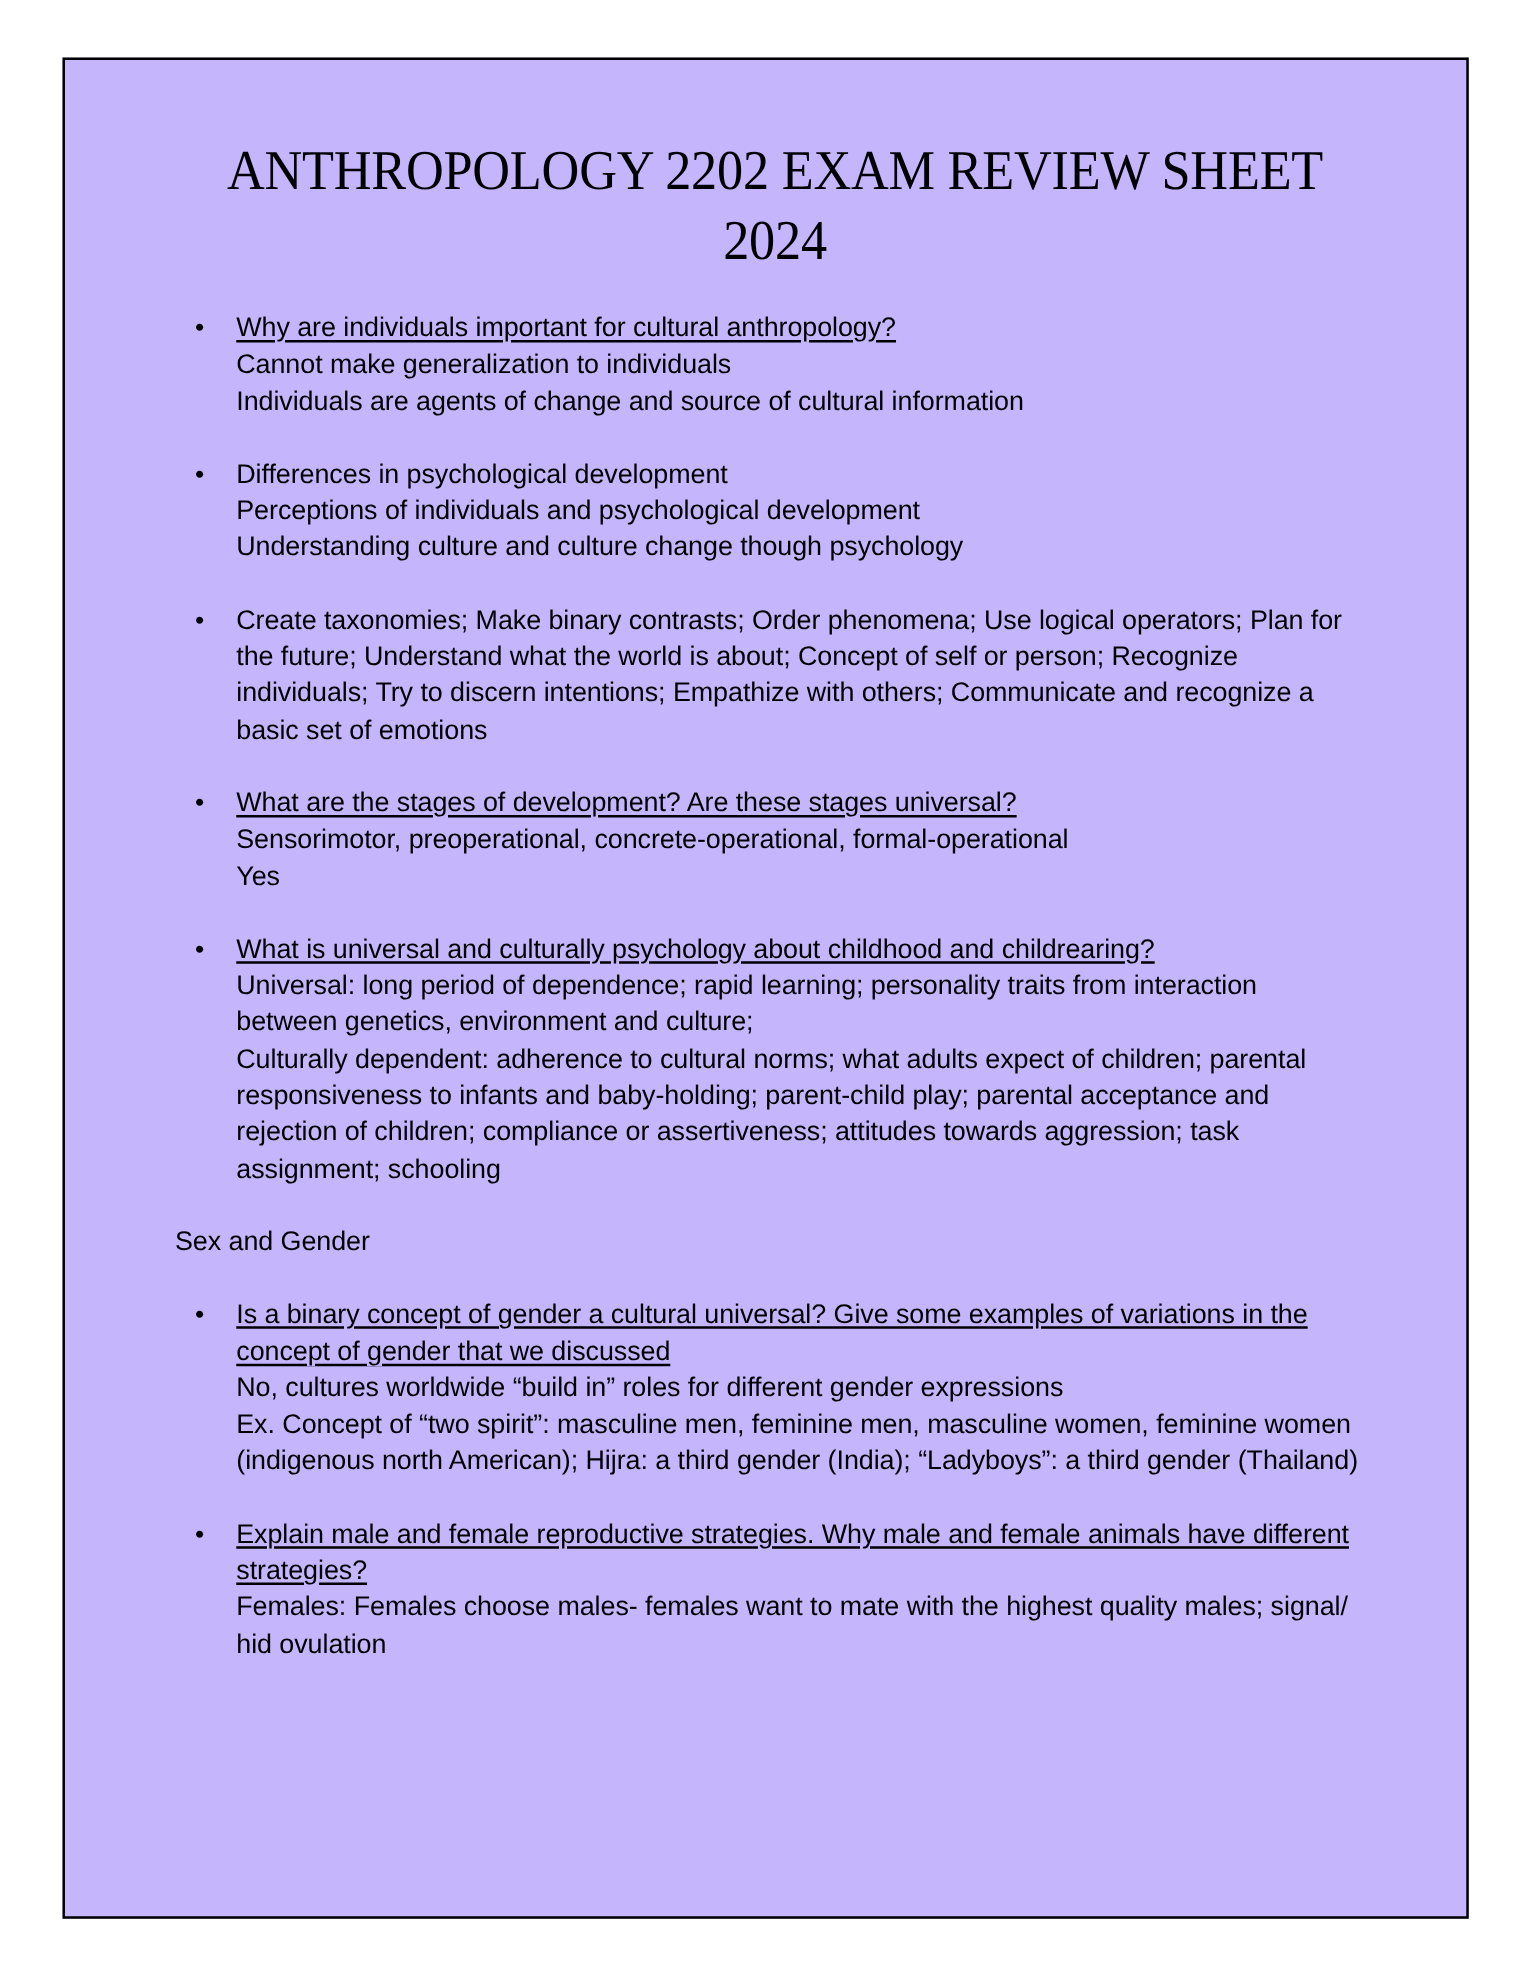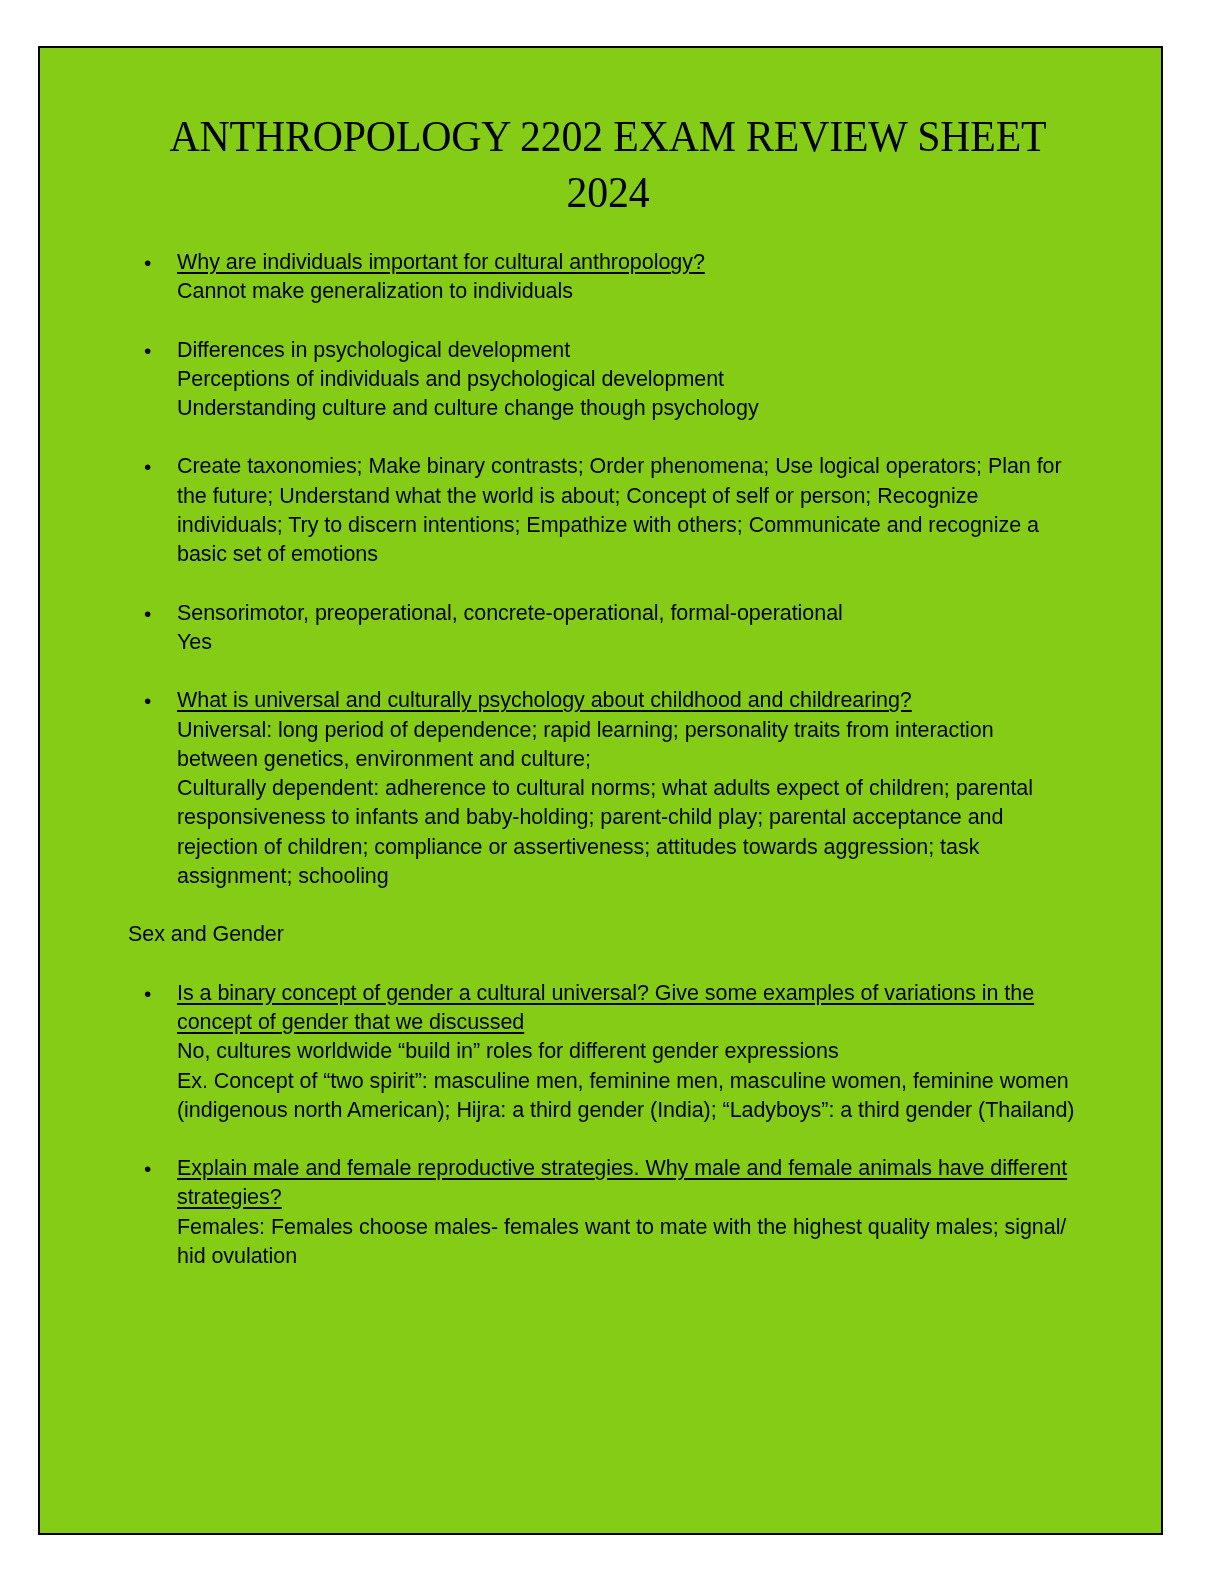--- a/index.html
+++ b/index.html
@@ -10,27 +10,27 @@
   body {
     width: 1224px;
     height: 1584px;
     font-family: "Liberation Sans", sans-serif;
     color: #000000;
     overflow: hidden;
   }
 
   .page {
     position: absolute;
-    left: 38px;
+    left: 50px;
     top: 46px;
     width: 1125px;
     height: 1489px;
     border: 2px solid #000000;
     box-sizing: border-box;
-    background: #84cc16;
+    background: #c4b5fd;
   }
 
   .page-inner {
     position: absolute;
     left: 68px;
     top: 60px;
     width: 1000px;
   }
 
   .doc-title {
@@ -97,33 +97,35 @@
   <div class="page-inner">
 
     <h1 class="doc-title">ANTHROPOLOGY 2202 EXAM REVIEW SHEET
 2024</h1>
 
     <div class="body-block" id="body-block">
         <div class="bullet-item">
           <span class="bullet-dot"></span>
           <div class="q-line">Why are individuals important for cultural anthropology?</div>
           <div class="a-line">Cannot make generalization to individuals</div>
+          <div class="a-line">Individuals are agents of change and source of cultural information</div>
         </div>
         <div class="bullet-item">
           <span class="bullet-dot"></span>
           <div class="a-line">Differences in psychological development</div>
           <div class="a-line">Perceptions of individuals and psychological development</div>
           <div class="a-line">Understanding culture and culture change though psychology</div>
         </div>
         <div class="bullet-item">
           <span class="bullet-dot"></span>
           <div class="a-line">Create taxonomies; Make binary contrasts; Order phenomena; Use logical operators; Plan for the future; Understand what the world is about; Concept of self or person; Recognize individuals; Try to discern intentions; Empathize with others; Communicate and recognize a basic set of emotions</div>
         </div>
         <div class="bullet-item">
           <span class="bullet-dot"></span>
+          <div class="q-line">What are the stages of development? Are these stages universal?</div>
           <div class="a-line">Sensorimotor, preoperational, concrete-operational, formal-operational</div>
           <div class="a-line">Yes</div>
         </div>
         <div class="bullet-item">
           <span class="bullet-dot"></span>
           <div class="q-line">What is universal and culturally psychology about childhood and childrearing?</div>
           <div class="a-line">Universal: long period of dependence; rapid learning; personality traits from interaction between genetics, environment and culture;</div>
           <div class="a-line">Culturally dependent: adherence to cultural norms; what adults expect of children; parental responsiveness to infants and baby-holding; parent-child play; parental acceptance and rejection of children; compliance or assertiveness; attitudes towards aggression; task assignment; schooling</div>
         </div>
         <div class="section-heading">Sex and Gender</div>

